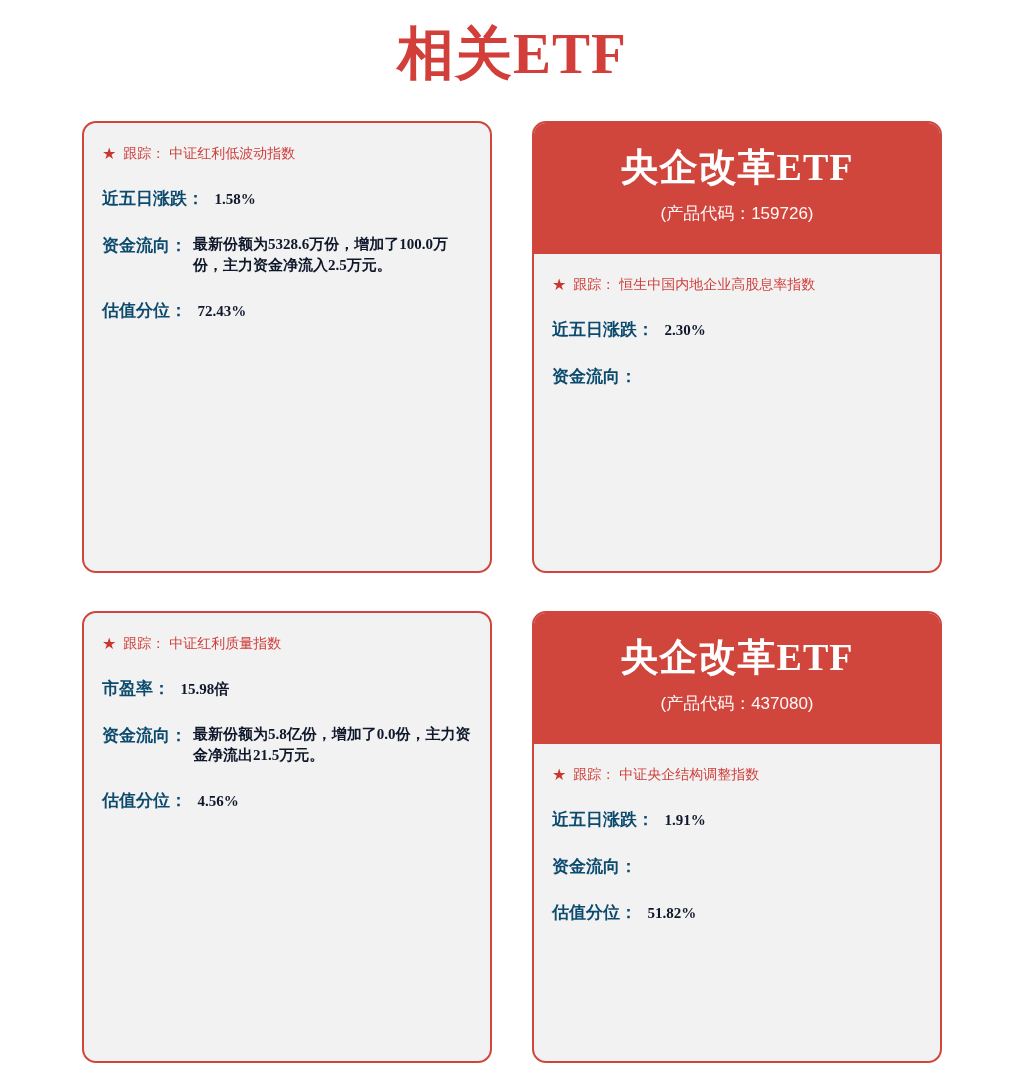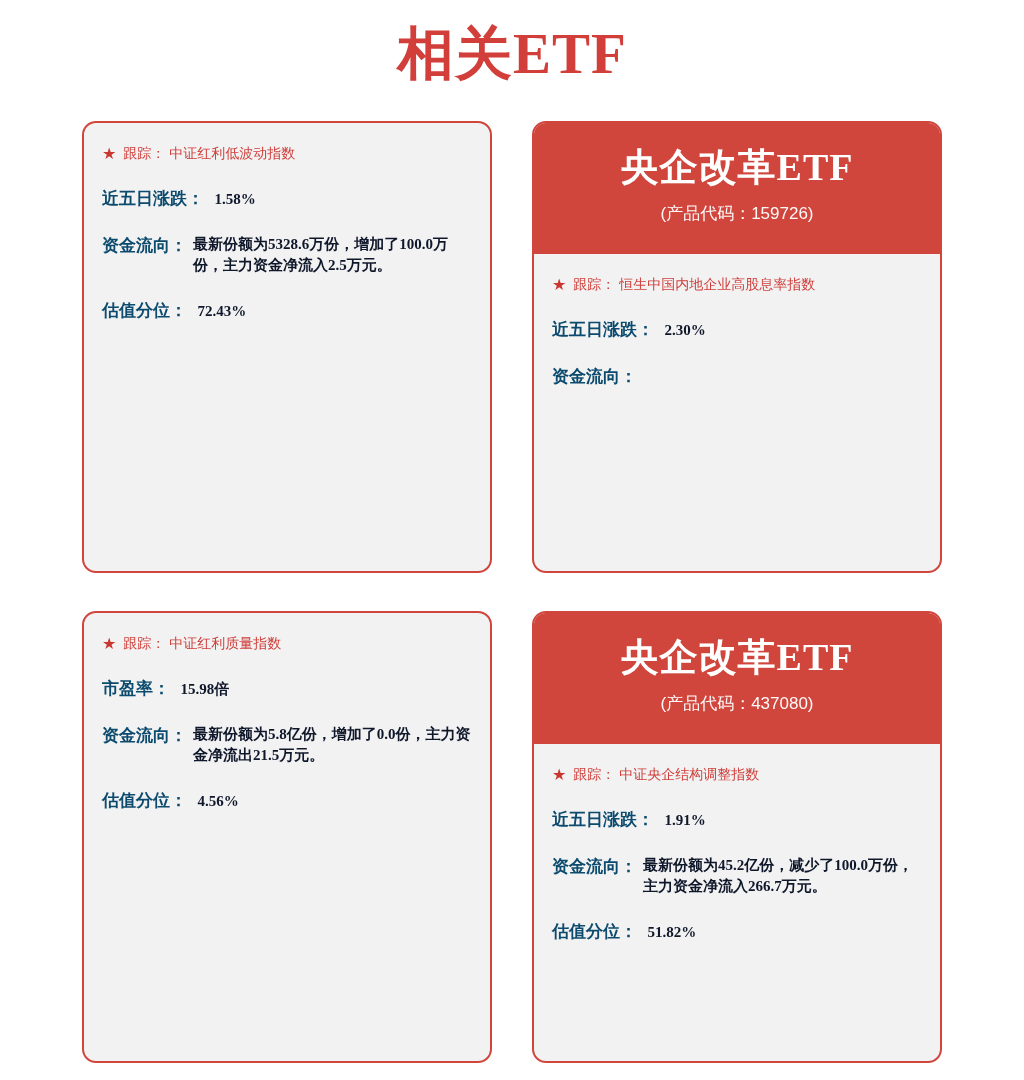--- a/index.html
+++ b/index.html
@@ -166,21 +166,20 @@
         <span class="star">★</span>
         <span class="track-label">跟踪：</span>
         <span>中证央企结构调整指数</span>
       </div>
       <div class="row">
         <span class="lbl">近五日涨跌：</span>
         <span class="val">1.91%</span>
       </div>
       <div class="row flow">
         <span class="lbl">资金流向：</span>
-        <span class="val">最新份额为45.2亿份，减少了100.0万份，主力资金净流入266.7万元。</span>
       </div>
       <div class="row">
         <span class="lbl">估值分位：</span>
         <span class="val">51.82%</span>
       </div>
     </div>
   </section>
 
 </div>
 

